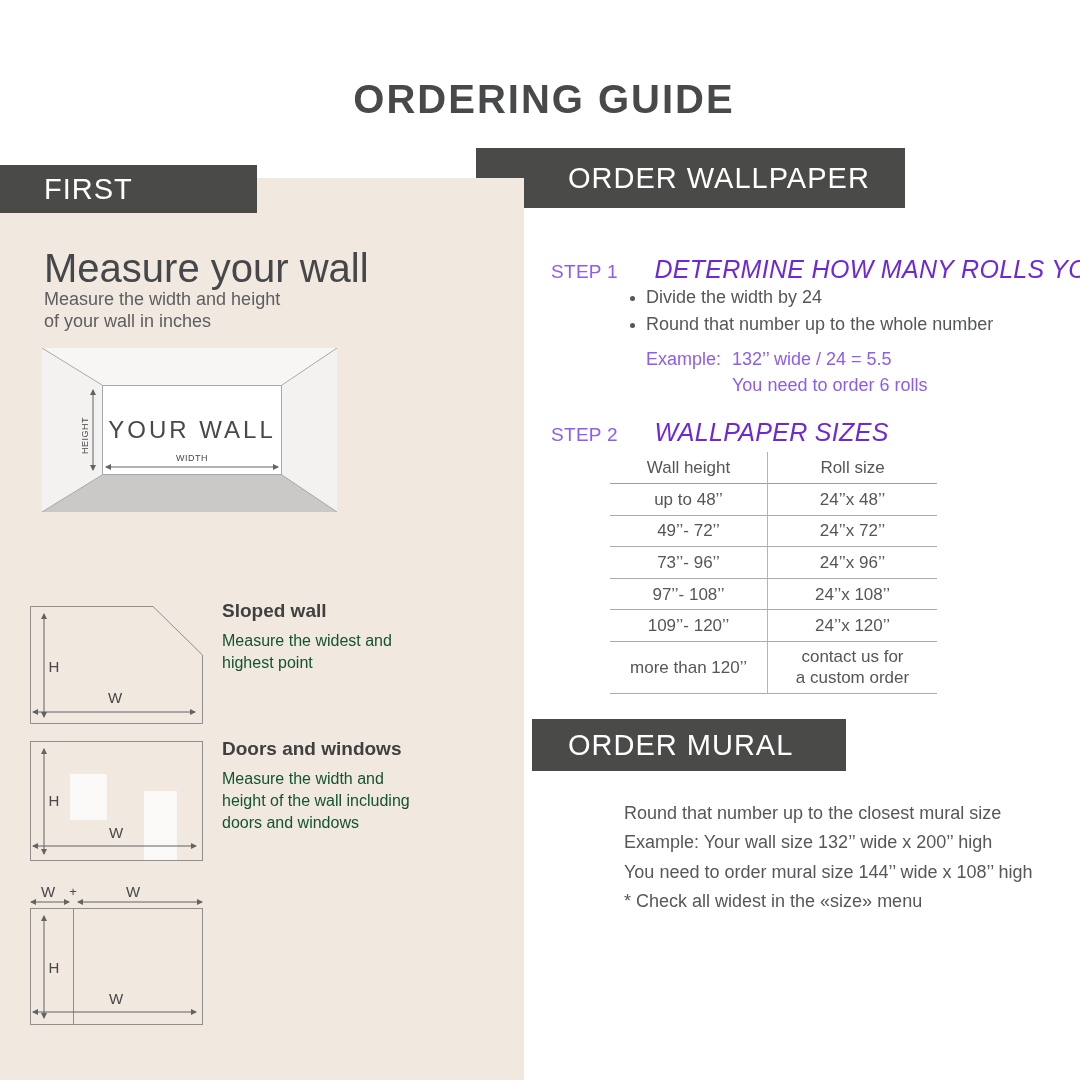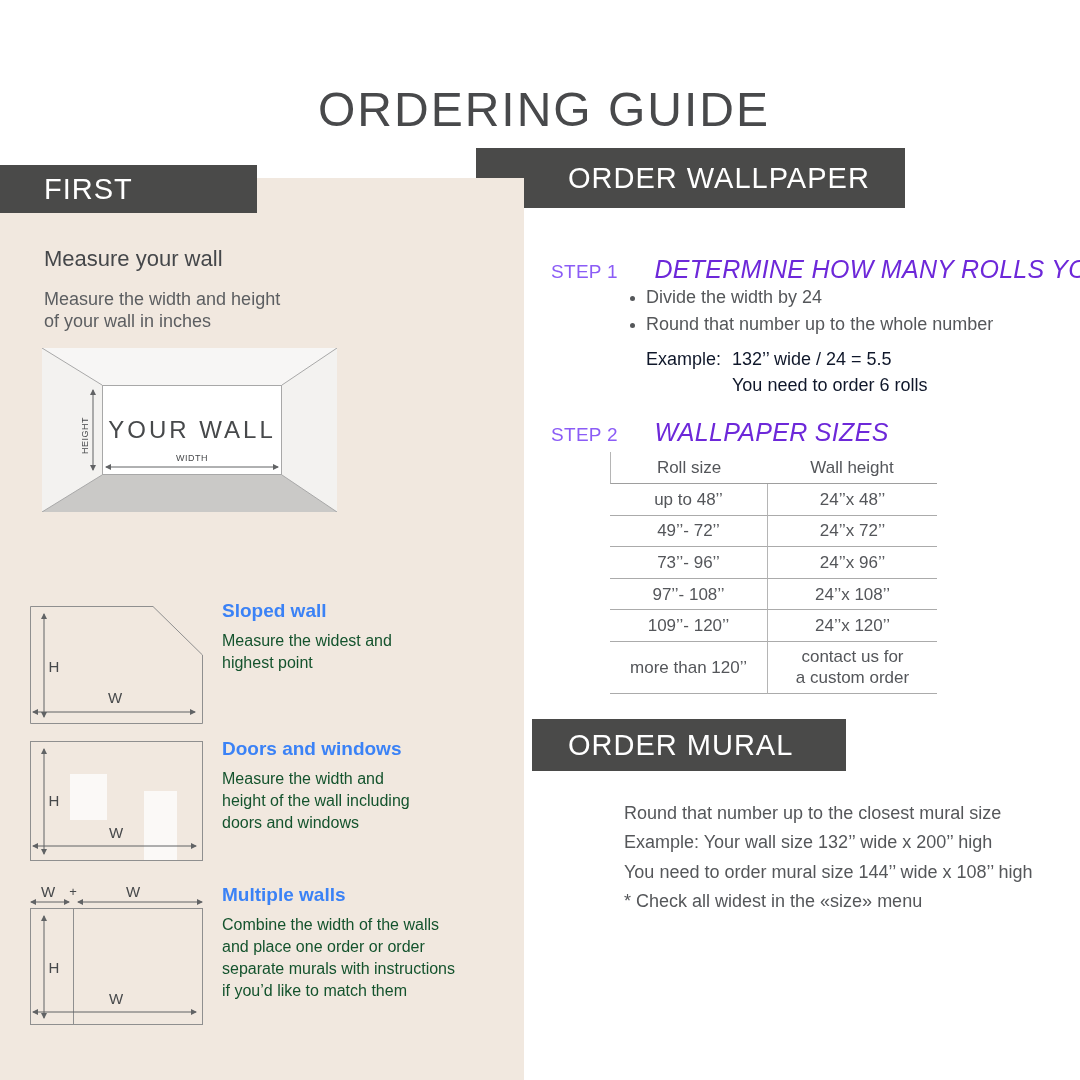--- a/index.html
+++ b/index.html
@@ -3,62 +3,62 @@
 <meta charset="utf-8">
 <style>
   html,body{margin:0;padding:0;background:#ffffff;}
   .canvas{
     position:relative;width:1080px;height:1080px;background:#ffffff;overflow:hidden;
     font-family:"Liberation Sans","DejaVu Sans",sans-serif;color:#55575a;
   }
   
   .page-title{
     position:absolute;top:50px;left:0;right:0;text-align:center;
-    font-size:48px;font-weight:400;letter-spacing:2px;color:#48494b;margin-left:8px;
+    font-size:40px;font-weight:700;letter-spacing:2px;color:#48494b;margin-left:8px;
   }
   
   .bar{position:absolute;background:#4a4a49;}
   .bar-label{position:absolute;top:0;bottom:0;display:flex;align-items:center;
     color:#ffffff;font-size:29px;letter-spacing:1px;font-weight:400;white-space:nowrap;}
   .bar-wallpaper{top:148px;left:476px;width:429px;height:60px;z-index:1;}
   .bar-wallpaper .bar-label{left:92px;}
   .beige-panel{position:absolute;top:178px;left:0;width:524px;height:902px;background:#f1e8df;z-index:2;}
   .bar-first{top:165px;left:0;width:257px;height:48px;z-index:3;}
   .bar-first .bar-label{left:44px;}
   .bar-mural{top:719px;left:532px;width:298px;height:52px;z-index:1;padding-left:16px;}
   .bar-mural .bar-label{left:36px;}
   
   .left-content{position:absolute;inset:0;z-index:4;pointer-events:none;}
-  .section-heading{position:absolute;font-size:22px;font-weight:400;color:#45474a;white-space:nowrap;}
+  .section-heading{position:absolute;font-size:40px;font-weight:400;color:#45474a;white-space:nowrap;}
   .h-measure-wall{top:246px;left:44px;}
   .h-irregular{top:549px;left:44px;}
   .subtext{position:absolute;top:288px;left:44px;font-size:18px;line-height:22px;color:#5c5e61;white-space:pre-line;}
   .diag{position:absolute;}
   .wall-svg{top:348px;left:42px;}
   .sloped-svg{top:600px;left:30px;}
   .doors-svg{top:738px;left:30px;}
   .multi-svg{top:878px;left:30px;}
   .item-text{position:absolute;left:222px;width:290px;}
   .item-sloped{top:600px;}
   .item-doors{top:738px;}
   .item-multi{top:884px;}
-  .item-title{font-size:19px;font-weight:700;color:#3b82f6;}
+  .item-title{font-size:19px;font-weight:700;color:#404040;}
   .item-desc{margin-top:8px;font-size:16px;line-height:22px;color:#14532d;white-space:pre-line;}
   
   .step-row{position:absolute;white-space:nowrap;}
   .step-label{display:inline-block;font-size:19px;font-weight:500;letter-spacing:.3px;color:#8b5cf6;}
   .step-title{display:inline-block;font-size:25px;font-weight:500;letter-spacing:.3px;color:#6d28d9;font-style:italic;}
   .step1-row{top:255px;left:551px;}
   .step1-row .step-title{margin-left:32px;}
   .step2-row{top:418px;left:551px;}
   .step2-row .step-title{margin-left:32px;}
   .bullets{position:absolute;top:284px;left:646px;margin:0;padding:0 0 0 0;list-style:disc;}
   .bullets li{font-size:18px;line-height:27px;color:#55575a;}
   .bullets li::marker{color:#55575a;font-size:15px;}
-  .example{position:absolute;top:346px;left:646px;display:grid;grid-template-columns:86px auto;font-size:18px;color:#0f172a;}
+  .example{position:absolute;top:346px;left:646px;display:grid;grid-template-columns:86px auto;font-size:18px;color:#8b5cf6;}
   .example-lines{line-height:26px;}
   .example-label{line-height:26px;}
   
   .size-table{position:absolute;top:452px;left:610px;width:327px;z-index:1;
     display:grid;grid-template-columns:157px 170px;
     grid-template-rows:32px 31.6px 31.6px 31.6px 31.6px 31.6px 52px;
     font-size:17px;color:#54565a;}
   .size-table .cell{display:flex;align-items:center;justify-content:center;text-align:center;
     border-bottom:1px solid #ababab;white-space:pre-line;line-height:21px;}
   .size-table .cell.col2{border-left:1px solid #b5b5b5;}
@@ -158,27 +158,20 @@
       <text x="103" y="19" text-anchor="middle" font-size="15">W</text>
       <line x1="1" y1="24" x2="39" y2="24" stroke="#616365" marker-start="url(#ah)" marker-end="url(#ah)"></line>
       <line x1="48" y1="24" x2="172" y2="24" stroke="#616365" marker-start="url(#ah)" marker-end="url(#ah)"></line>
       <rect x="0.5" y="30.5" width="172" height="116" fill="none" stroke="#8f8f8f"></rect>
       <line x1="43.5" y1="30.5" x2="43.5" y2="146.5" stroke="#8f8f8f"></line>
       <line x1="14" y1="38" x2="14" y2="140" stroke="#616365" marker-start="url(#ah)" marker-end="url(#ah)"></line>
       <text x="24" y="95" text-anchor="middle" font-size="15">H</text>
       <text x="86" y="126" text-anchor="middle" font-size="15">W</text>
       <line x1="3" y1="134" x2="166" y2="134" stroke="#616365" marker-start="url(#ah)" marker-end="url(#ah)"></line>
     </svg>
-    <div class="item-text item-multi">
-      <div class="item-title">Multiple walls</div>
-      <div class="item-desc">Combine the width of the walls
-and place one order or order
-separate murals with instructions
-if you’d like to match them</div>
-    </div>
 
   </div>
 
   <div class="step-row step1-row">
     <span class="step-label">STEP 1</span>
     <span class="step-title">DETERMINE HOW MANY ROLLS YOU NEED</span>
   </div>
 
   <ul class="bullets">
     <li>Divide the width by 24</li>
@@ -192,22 +185,22 @@
       <div>You need to order 6 rolls</div>
     </div>
   </div>
 
   <div class="step-row step2-row">
     <span class="step-label">STEP 2</span>
     <span class="step-title">WALLPAPER SIZES</span>
   </div>
 
   <div class="size-table">
+    <div class="cell head col1">Wall height</div>
     <div class="cell head col2">Roll size</div>
-    <div class="cell head col1">Wall height</div>
 
     <div class="cell col1">up to 48’’</div>
     <div class="cell col2">24’’x 48’’</div>
 
     <div class="cell col1">49’’- 72’’</div>
     <div class="cell col2">24’’x 72’’</div>
 
     <div class="cell col1">73’’- 96’’</div>
     <div class="cell col2">24’’x 96’’</div>
 

